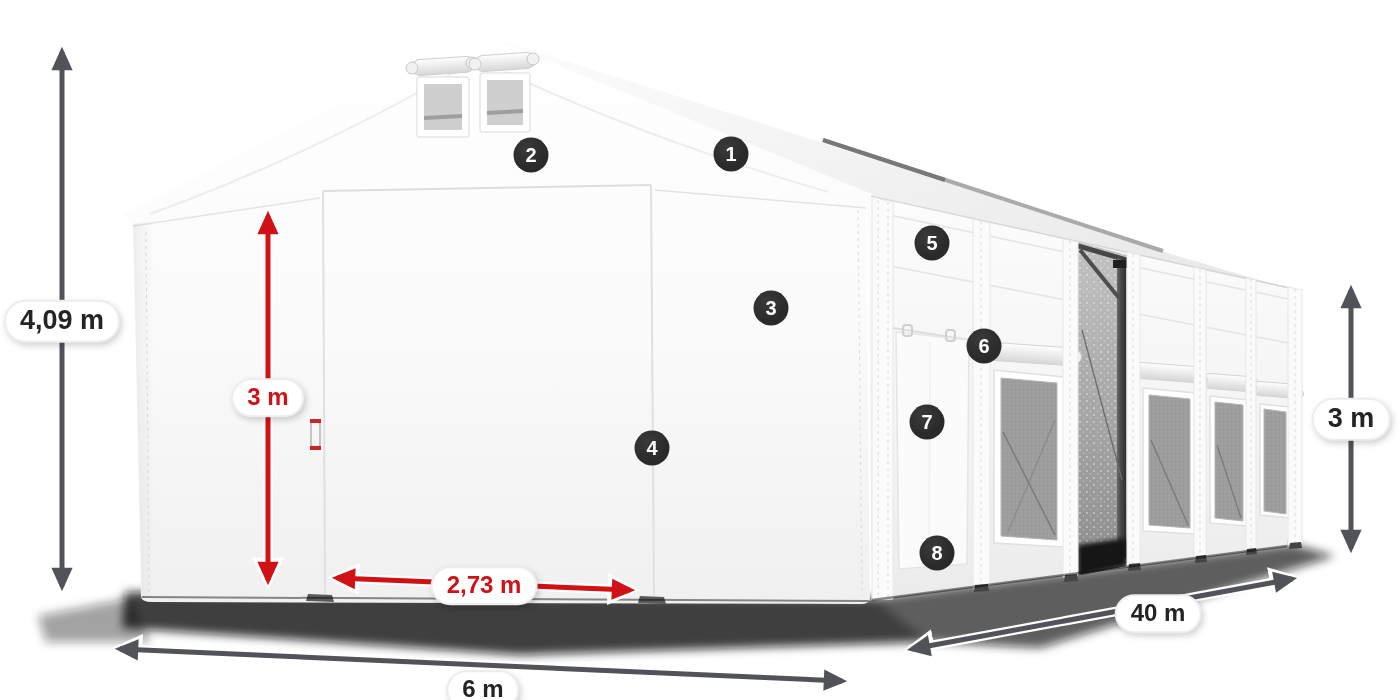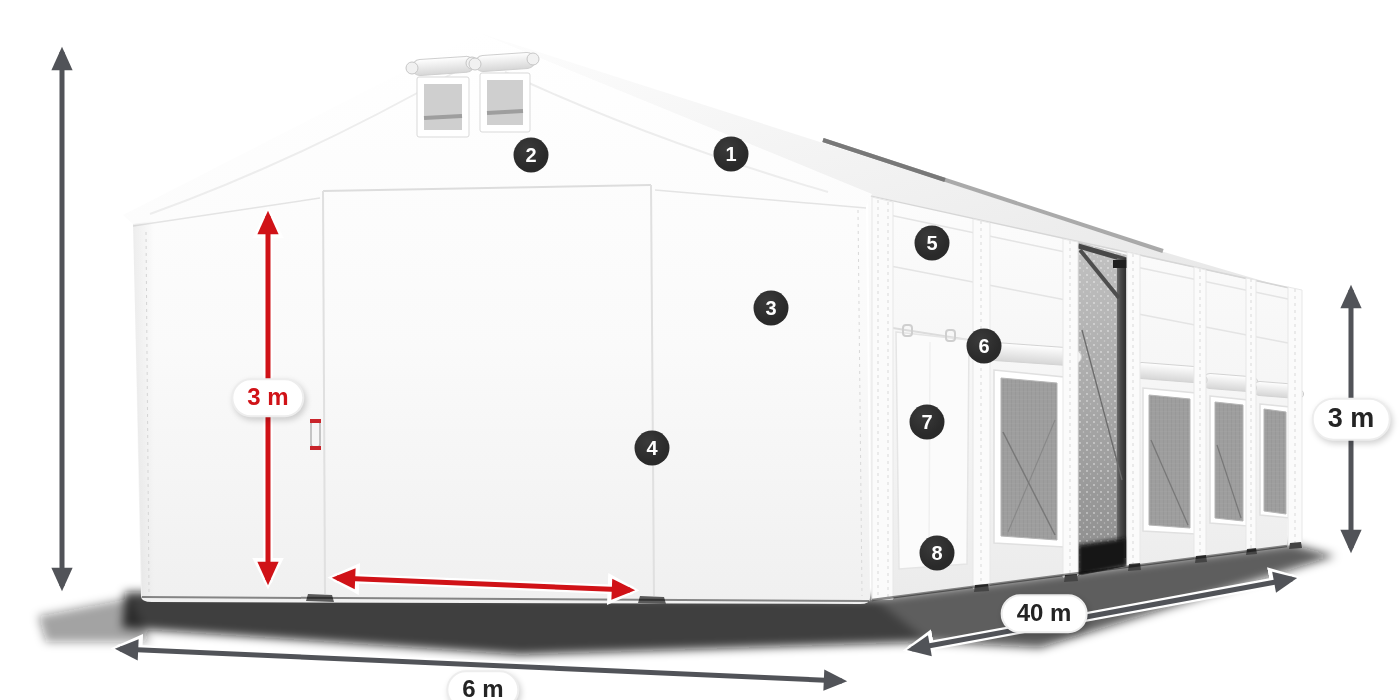--- a/index.html
+++ b/index.html
@@ -345,18 +345,20 @@
 
 <div class="badge" style="left:731px;top:154px">1</div>
 <div class="badge" style="left:531px;top:155px">2</div>
 <div class="badge" style="left:771px;top:308px">3</div>
 <div class="badge" style="left:652px;top:448px">4</div>
 <div class="badge" style="left:932px;top:243px">5</div>
 <div class="badge" style="left:984px;top:346px">6</div>
 <div class="badge" style="left:927px;top:422px">7</div>
 <div class="badge" style="left:937px;top:553px">8</div>
 
+<div class="pill lg" style="left:62px;top:321px">4,09 m</div>
 <div class="pill red" style="left:268px;top:398px">3 m</div>
+<div class="pill red" style="left:484px;top:586px">2,73 m</div>
 <div class="pill" style="left:483px;top:690px">6 m</div>
-<div class="pill" style="left:1044px;top:614px">40 m</div>
+<div class="pill" style="left:1158px;top:614px">40 m</div>
 <div class="pill lg" style="left:1351px;top:419px">3 m</div>
 
 </div>
 
 </body></html>

